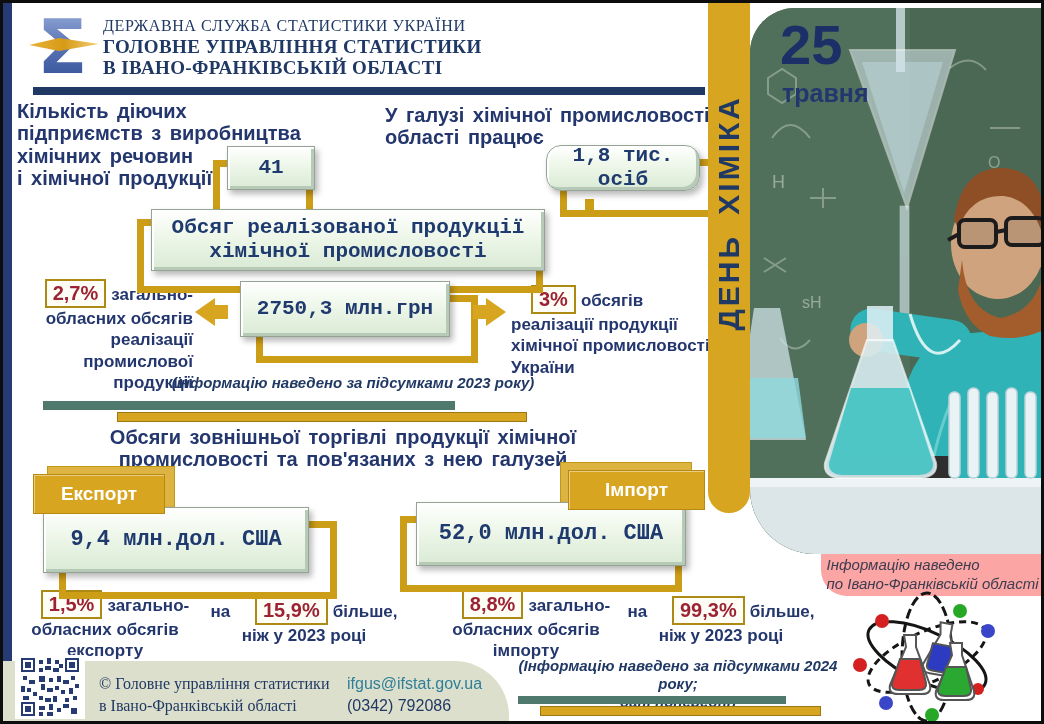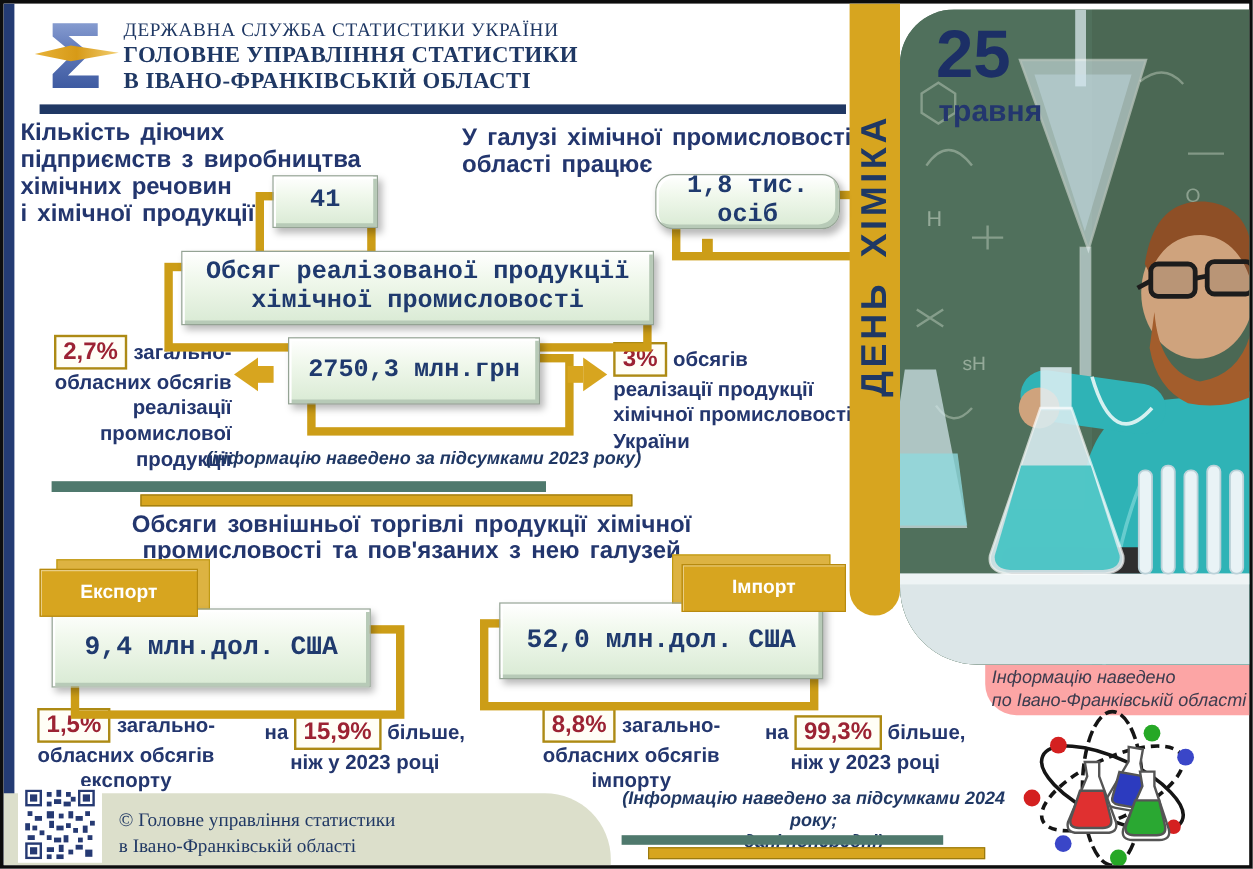--- a/index.html
+++ b/index.html
@@ -26,38 +26,38 @@
     background:linear-gradient(180deg,#ffffff 0%,#f0f8ec 38%,#d9ead4 100%);
     border:1px solid #94a394;
     box-shadow:inset 2px 2px 0 #ffffff, inset -3px -3px 0 #b7cab7, 3px 4px 6px rgba(0,0,0,.28);
     white-space:pre-line;line-height:1.15;font-family:Liberation Mono, monospace;
   }
   .gframe{border:7px solid #cc9d17;z-index:1;background:transparent;}
   .gconn{background:#cc9d17;z-index:1;}
   
   .chip{
     display:inline-block;background:#fffef6;border:2px solid #ad8a14;
-    color:#9c2333;font-weight:bold;padding:0 6px;line-height:1.25;
+    color:#9c2333;font-weight:bold;padding:0 6px;line-height:1.25;margin-left:20px;
   }
   .share{font-weight:bold;color:#23366e;font-size:17px;line-height:1.25;}
   .share .chip{font-size:20px;}
   .share-label{white-space:pre-line;margin-left:5px;}
   
   .arrow{display:flex;align-items:center;z-index:2;}
   .tri-l{width:0;height:0;border-top:14px solid transparent;border-bottom:14px solid transparent;border-right:20px solid #d7a51f;}
   .tri-r{width:0;height:0;border-top:14px solid transparent;border-bottom:14px solid transparent;border-left:20px solid #d7a51f;}
   .arrow .bar{width:13px;height:14px;background:#d7a51f;}
   .footnote{font-style:italic;font-weight:bold;color:#203864;font-size:15px;text-align:center;white-space:pre-line;line-height:1.2;}
   
   .teal-bar{background:#4f796d;}
   .gold-bar{background:#d7a51f;border:1px solid #9a7a10;box-sizing:border-box;}
   
   .trade-title{left:72px;top:423px;width:536px;text-align:center;font-size:20px;}
   .gtab{display:flex;align-items:center;justify-content:center;background:#d7a51f;border:1px solid #b78a0f;
-        color:#ffffff;font-weight:bold;font-size:16px;z-index:4;box-shadow:inset 1px 1px 0 rgba(255,255,255,.45);}
+        color:#ffffff;font-weight:bold;font-size:19px;z-index:4;box-shadow:inset 1px 1px 0 rgba(255,255,255,.45);}
   .gtab-echo{background:#ddb342;border:1px solid #c09a14;z-index:2;}
   
   .footer-band{left:0;top:658px;width:506px;height:60px;background:#dcdfcb;border-top-right-radius:55px;z-index:1;}
   .qr-wrap{left:12px;top:652px;width:70px;height:64px;background:#ffffff;z-index:2;display:flex;align-items:center;justify-content:center;}
   .copyright{left:96px;top:670px;font-family:"Liberation Serif",serif;font-size:16px;color:#203864;white-space:pre-line;line-height:1.35;z-index:2;}
   .contact{left:344px;top:670px;font-size:16px;line-height:1.35;z-index:2;}
   .email{color:#2e7f9a;}
   .phone{color:#203864;}
   
   .gold-band{left:705px;top:0;width:42px;height:510px;background:#d7a51f;border-radius:0 0 30px 30px;z-index:1;}
@@ -236,20 +236,24 @@
           <rect x="18" y="25" width="2" height="2"></rect>
         <rect x="21" y="23" width="3" height="2"></rect>
           <rect x="25" y="25" width="3" height="3"></rect>
           <rect x="13" y="27" width="3" height="2"></rect>
           <rect x="9" y="27" width="2" height="2"></rect>
       </g>
     </svg>
   </div>
   <div class="abs copyright">© Головне управління статистики
 в Івано-Франківській області</div>
+  <div class="abs contact">
+    <div class="email">ifgus@ifstat.gov.ua</div>
+    <div class="phone">(0342) 792086</div>
+  </div>
 
   <div class="abs gold-band"></div>
   <div class="abs band-text-wrap">
     <span class="band-text">ДЕНЬ ХІМІКА</span>
   </div>
 
   <div class="abs photo">
     <svg width="294" height="546" viewBox="0 0 294 546">
       <rect x="0" y="0" width="294" height="546" fill="#50705c"></rect>
       <rect x="160" y="0" width="134" height="546" fill="#47634f" opacity="0.6"></rect>

